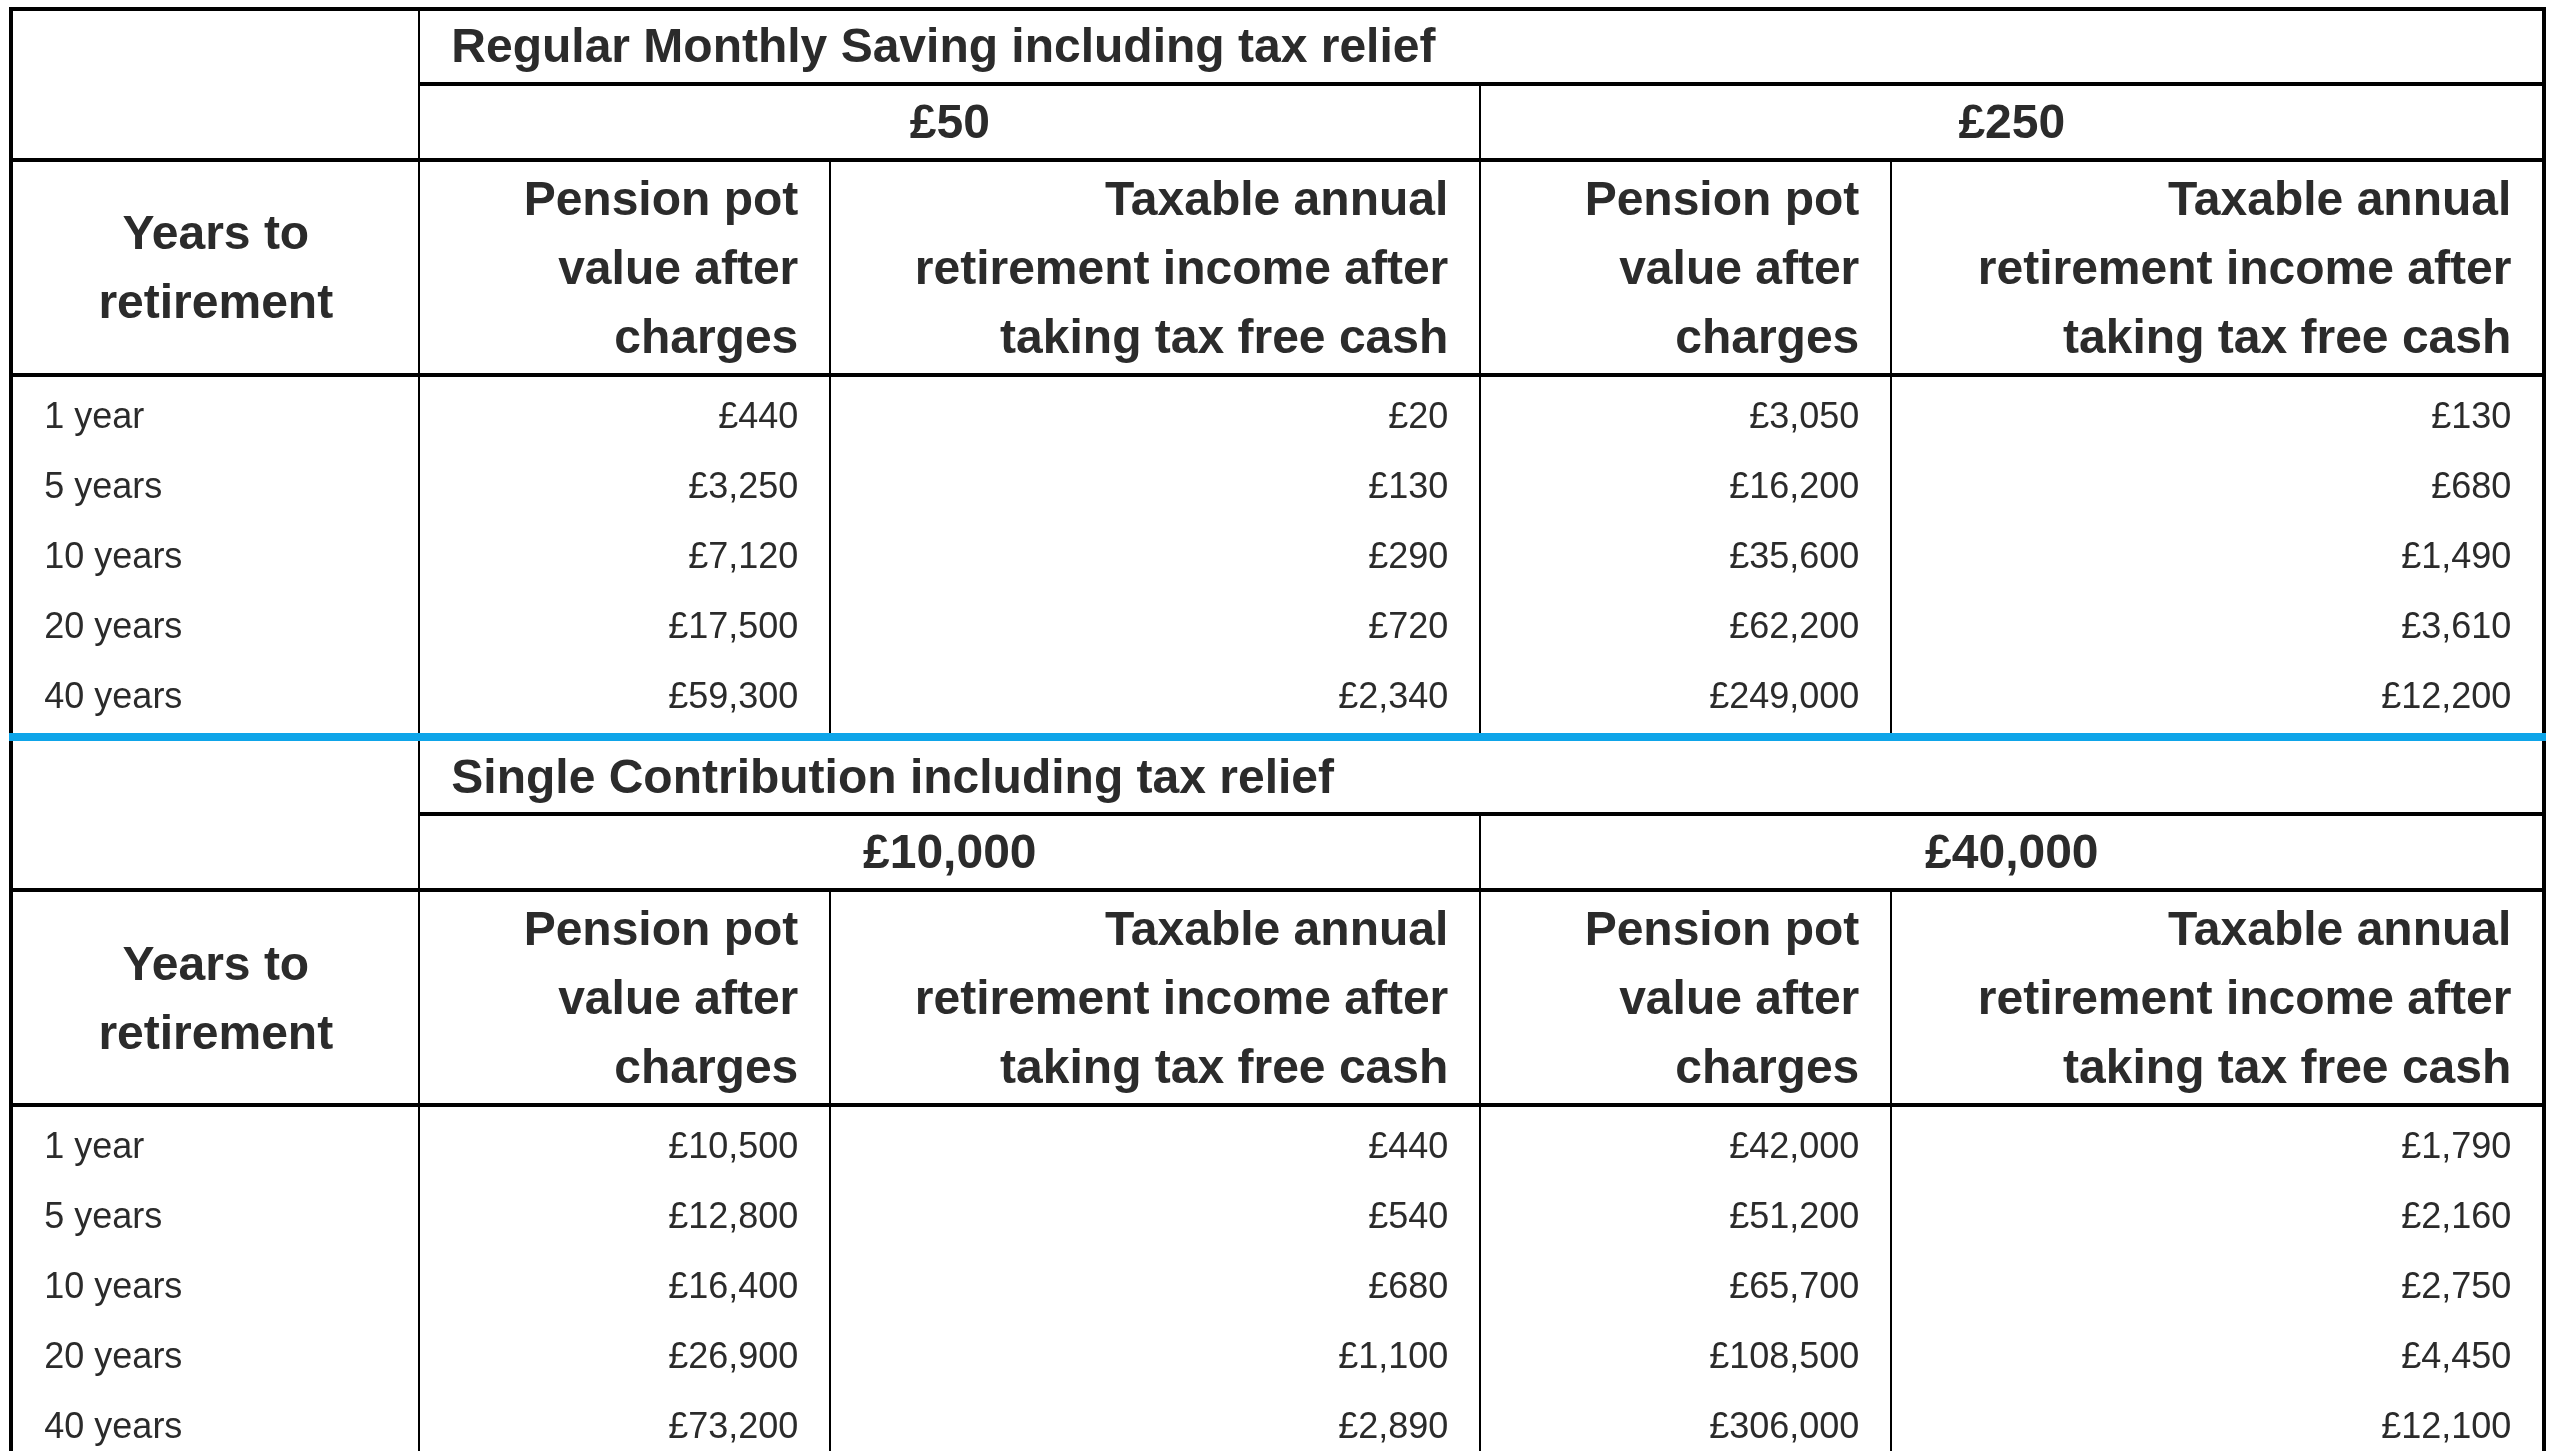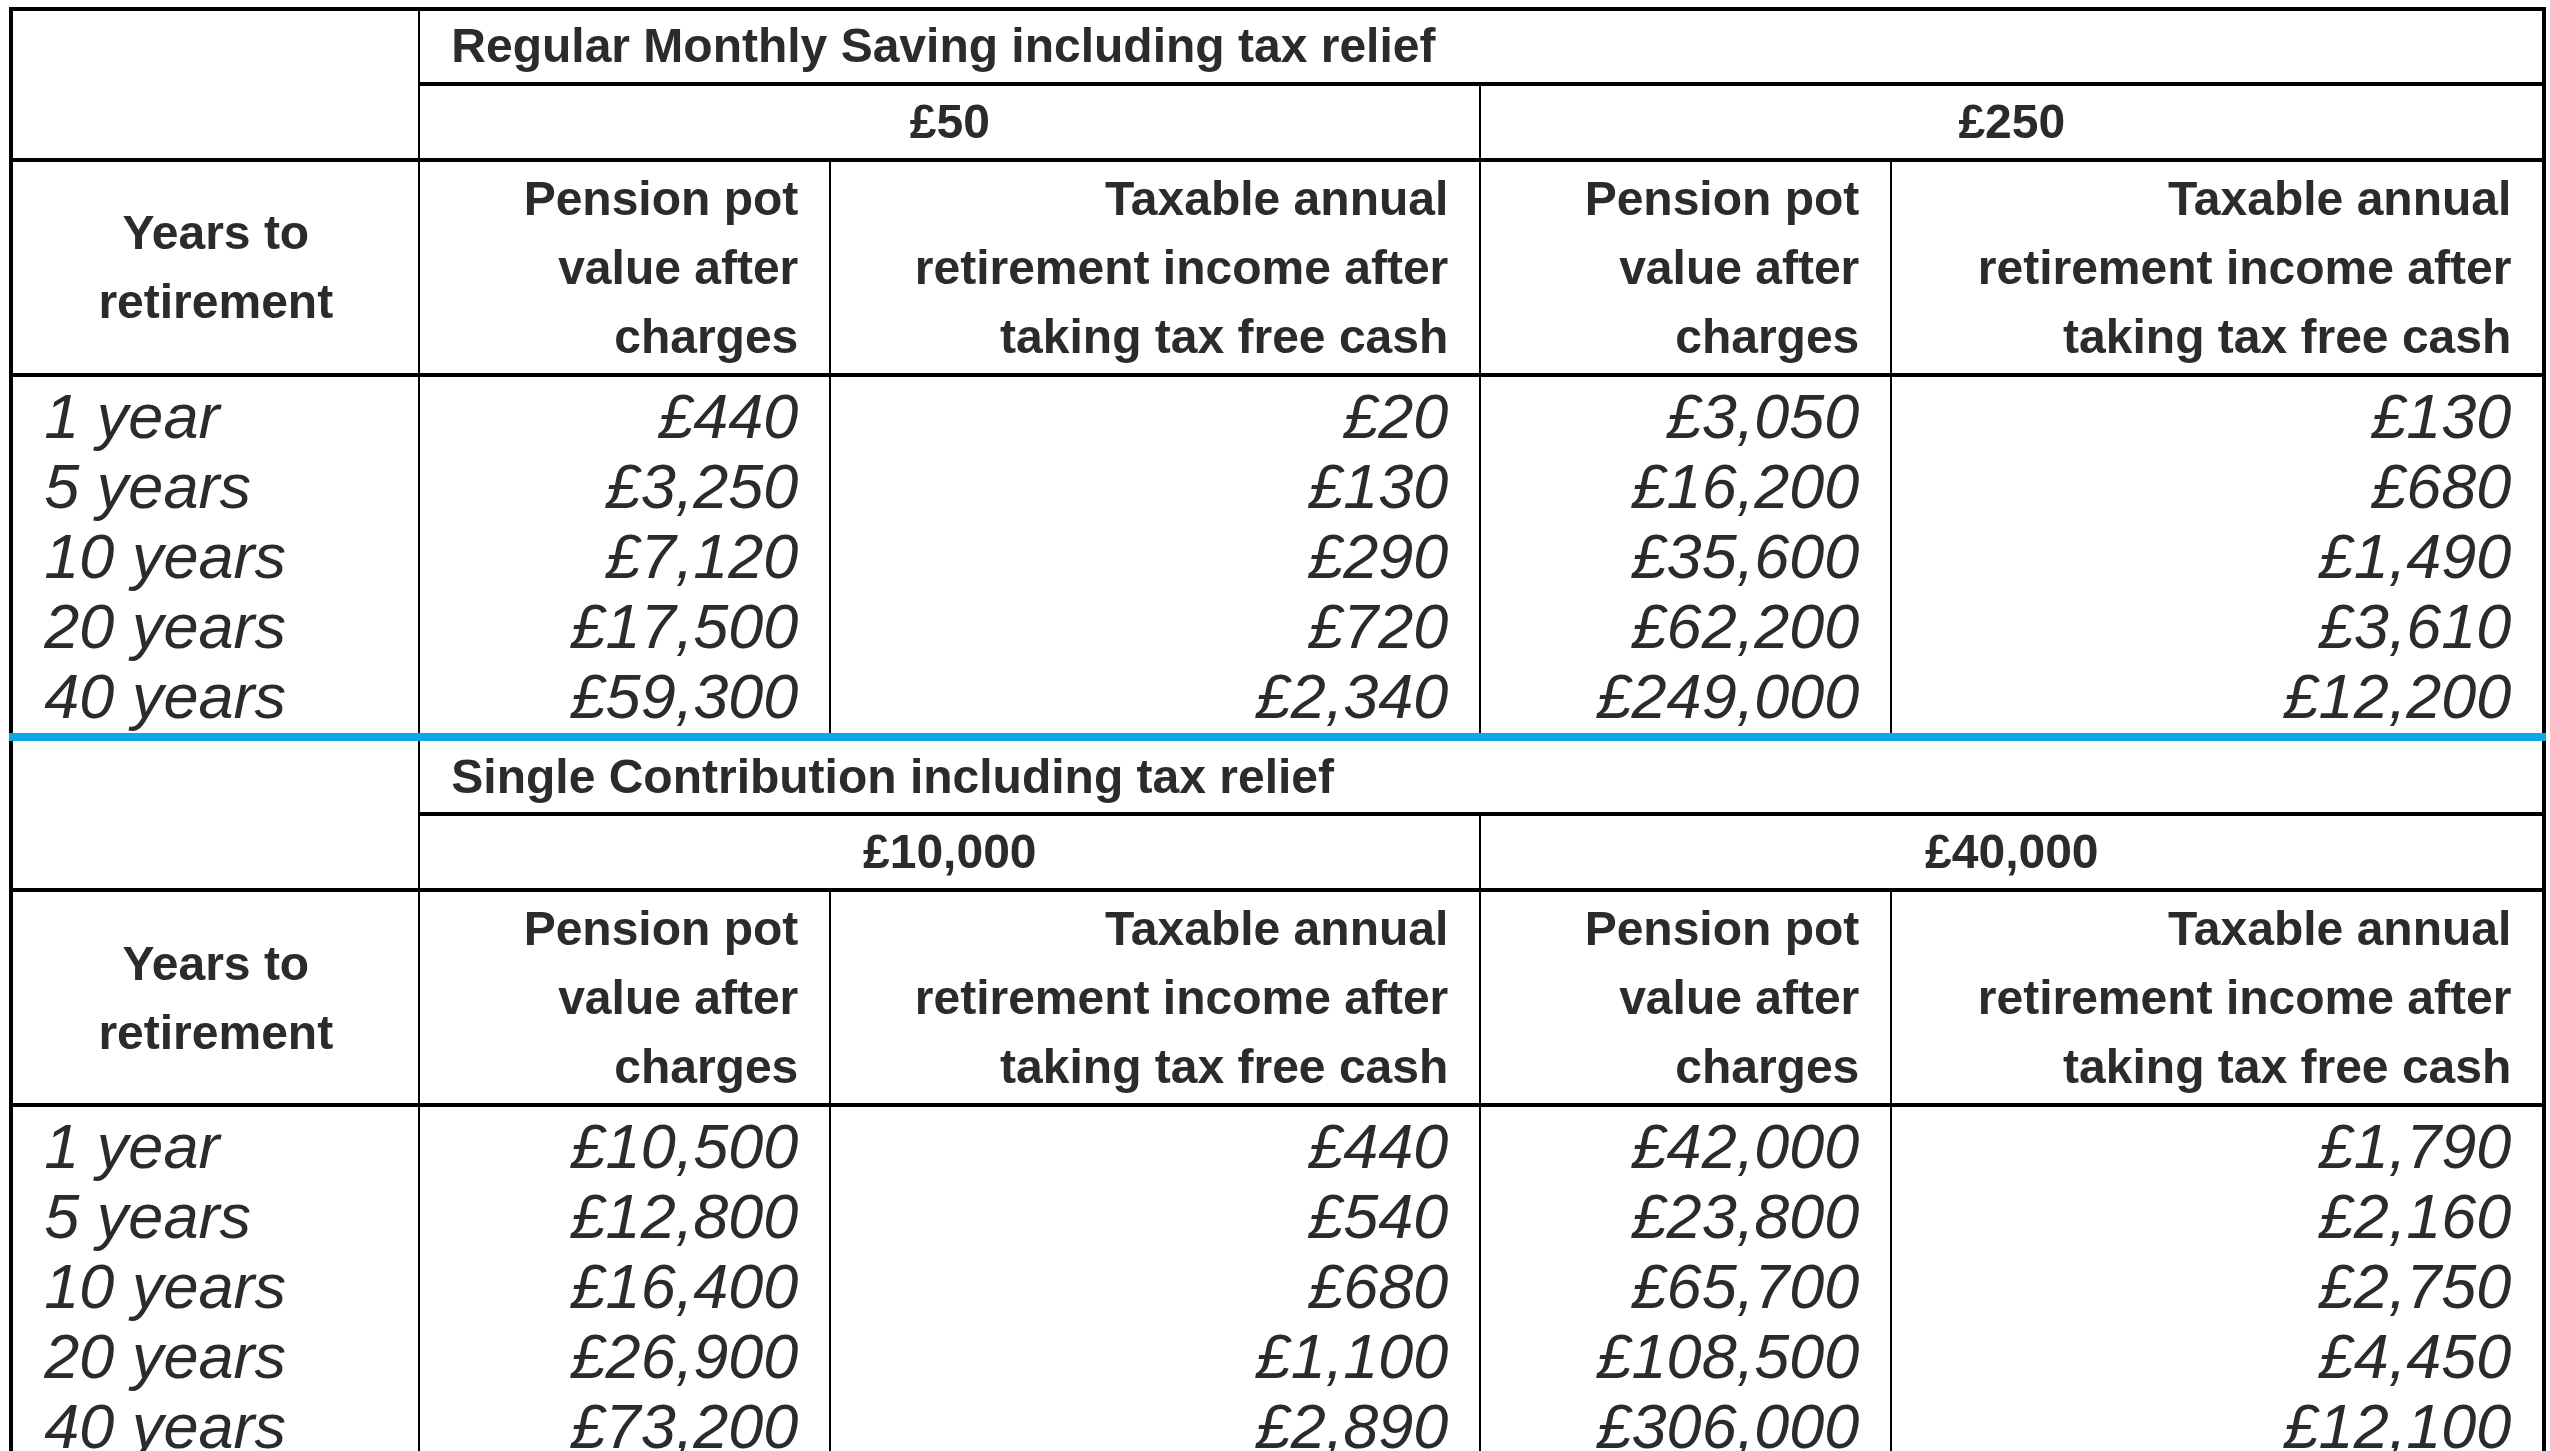--- a/index.html
+++ b/index.html
@@ -13,21 +13,21 @@
   table.pens col.c2 { width:650px; }
   table.pens col.c3 { width:411px; }
   table.pens col.c4 { width:653px; }
   th { font-weight:bold; font-size:48px; line-height:70px; }
   th.group { text-align:left; height:71px; padding:0; }
   th.amount { text-align:center; height:72px; padding:0; }
   th.colhead { text-align:right; vertical-align:middle; height:211px; padding:0 32px; line-height:69px; }
   th.years-head { text-align:center; vertical-align:middle; padding:0 26.6px; line-height:69px; }
   th.blank { border-bottom:2px solid #000; }
   tr.sep th, tr.sep td { border-top:4px solid #000; }
-  td { font-size:63px; line-height:70px;font-style:italic; }
+  td { font-size:36px; line-height:70px; }
   td.lbl { text-align:left; padding:0 26.6px; }
   td.num { text-align:right; padding:0 31px; }
   tbody.data td { border-top:none; border-bottom:none; }
   tbody.data tr:first-child td { border-top:4px solid #000; padding-top:4px; }
   tbody.data tr:last-child td { border-bottom:8px solid #0ea5e9; padding-bottom:2.7px; }
   table.pens { border:4px solid #000; }
 </style>
 </head>
 <body>
 
@@ -117,21 +117,21 @@
       <td class="lbl">1 year</td>
       <td class="num">£10,500</td>
       <td class="num">£440</td>
       <td class="num">£42,000</td>
       <td class="num">£1,790</td>
     </tr>
     <tr>
       <td class="lbl">5 years</td>
       <td class="num">£12,800</td>
       <td class="num">£540</td>
-      <td class="num">£23,800</td>
+      <td class="num">£51,200</td>
       <td class="num">£2,160</td>
     </tr>
     <tr>
       <td class="lbl">10 years</td>
       <td class="num">£16,400</td>
       <td class="num">£680</td>
       <td class="num">£65,700</td>
       <td class="num">£2,750</td>
     </tr>
     <tr>

